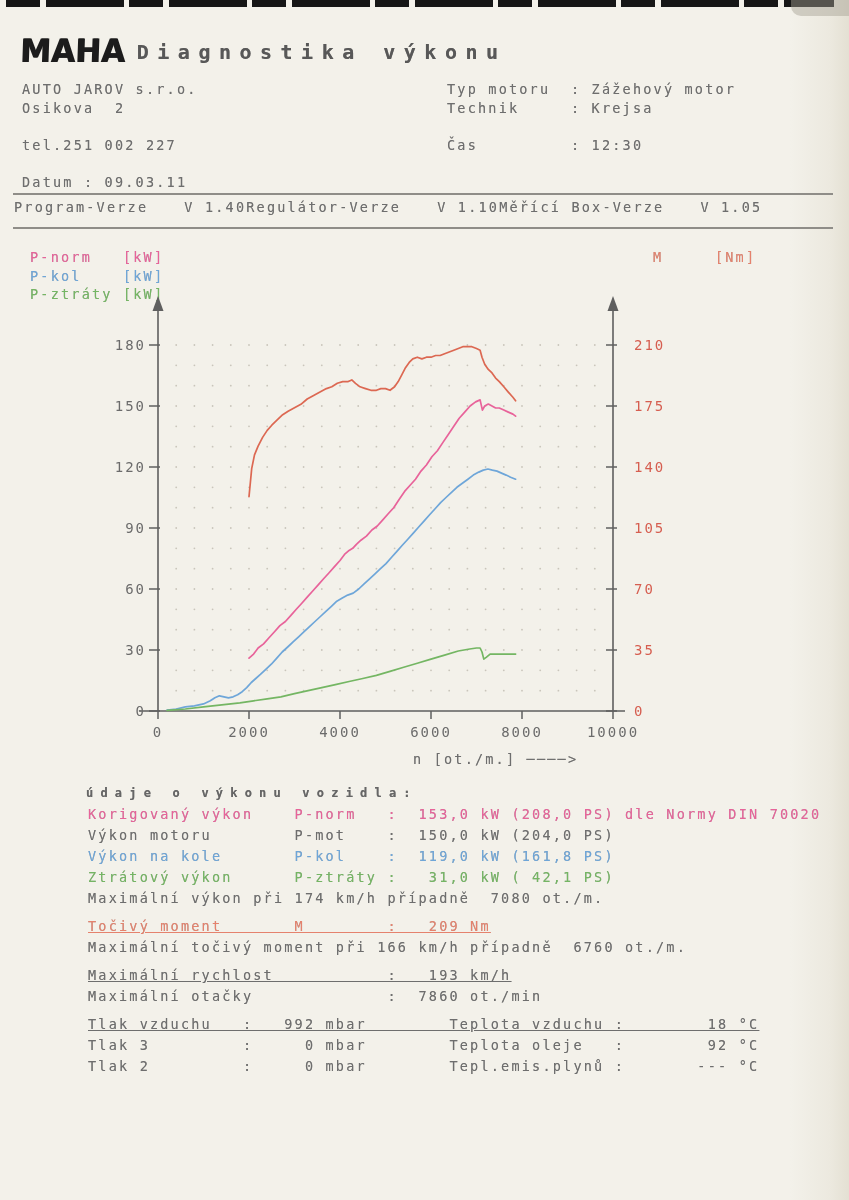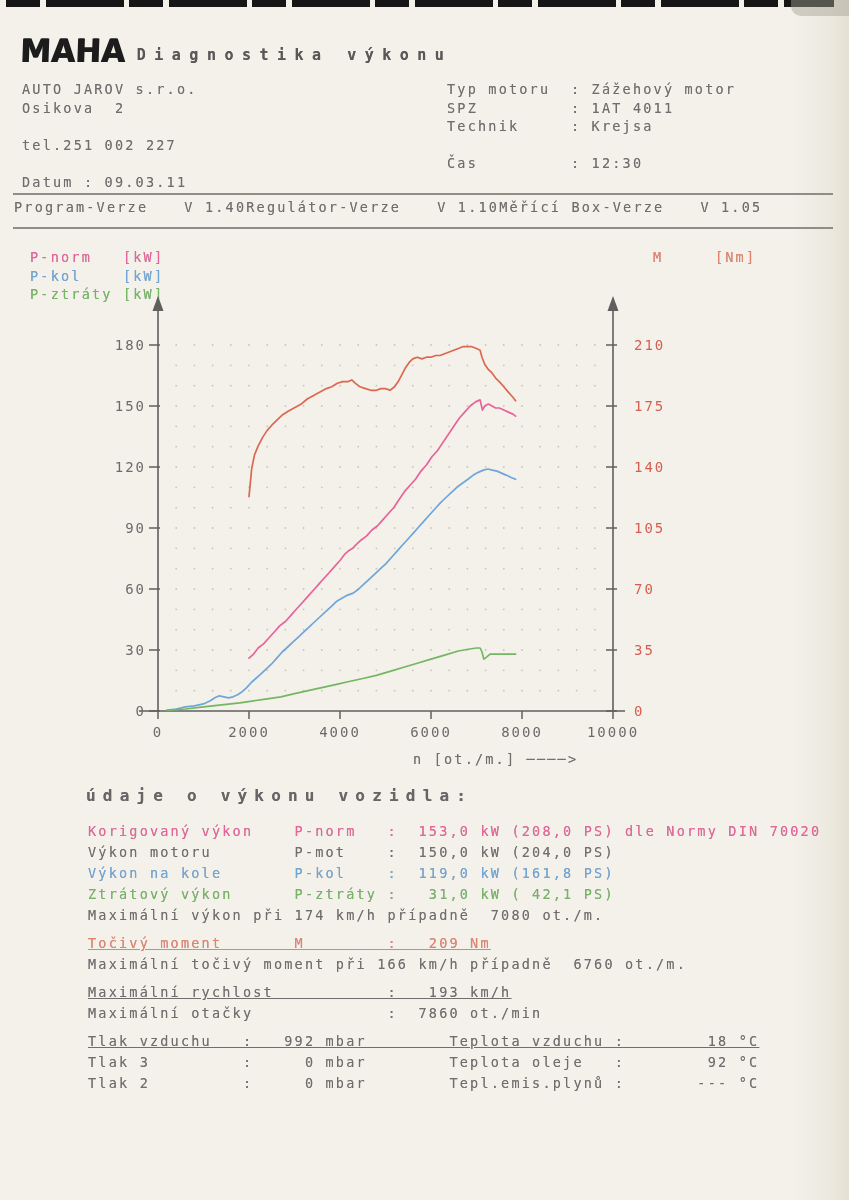--- a/index.html
+++ b/index.html
@@ -10,39 +10,39 @@
   .mono{font-family:"DejaVu Sans Mono",monospace;font-size:13.5px;letter-spacing:2.2px;
     white-space:pre;color:#6e6e6e;text-shadow:0 0 0.5px rgba(110,110,110,0.55);}
   .mline{min-height:18.6px;line-height:18.6px;}
   .top-strip{position:absolute;left:6px;top:0;width:828px;height:7px;
     background:repeating-linear-gradient(90deg,#161616 0 34px,rgba(0,0,0,0) 34px 40px,#161616 40px 118px,rgba(0,0,0,0) 118px 123px);}
   .corner-blob{position:absolute;right:0;top:0;width:58px;height:16px;background:#a59f92;opacity:.45;border-radius:0 0 0 10px;}
   .header{position:absolute;left:20px;top:34px;height:32px;display:flex;align-items:flex-end;}
   .logo{font-family:"DejaVu Sans",sans-serif;font-weight:800;font-size:31px;line-height:30px;
     color:#1c1c1c;letter-spacing:0px;transform:scaleY(1.04) skewX(-2deg);text-shadow:1px 0 0 #1c1c1c;}
   .doc-title{margin-left:12px;font-family:"DejaVu Sans Mono",monospace;font-weight:bold;
-    font-size:15px;letter-spacing:8.5px;color:#585858;white-space:pre;padding-bottom:2px;
+    font-size:20px;letter-spacing:8.5px;color:#585858;white-space:pre;padding-bottom:2px;
     text-shadow:0 0 0.6px rgba(80,80,80,0.6);}
   .col-left{position:absolute;left:22px;top:80px;}
   .col-right{position:absolute;left:447px;top:80px;}
   .hr{position:absolute;left:13px;width:820px;height:1.6px;background:#8f8d88;}
   .hr1{top:193px;} .hr2{top:227px;}
   .versions{position:absolute;left:14px;top:199px;width:814px;display:flex;}
   .ver-item{display:flex;}
   .ver-item .val{margin-left:36px;}
   .legend-left{position:absolute;left:30px;top:248px;}
   .legend-right{position:absolute;left:653px;top:248px;}
   .c-pink{color:#e8639a;} .c-blue{color:#6ea6d9;} .c-green{color:#74b663;} .c-ltsalmon{color:#e5826d;} .c-gray{color:#6e6e6e;}
   .chart-svg{position:absolute;left:0;top:0;pointer-events:none;}
   .tickL{font-family:"DejaVu Sans Mono",monospace;font-size:14px;fill:#6b6b6b;letter-spacing:2px;}
   .tickR{font-family:"DejaVu Sans Mono",monospace;font-size:14px;fill:#d65e50;letter-spacing:2px;}
   .x-label{position:absolute;left:413px;top:751px;}
   .results{position:absolute;left:88px;top:786px;}
-  .results-heading{font-family:"DejaVu Sans Mono",monospace;font-weight:bold;font-size:16px;
-    letter-spacing:7.2px;color:#666;white-space:pre;margin:0 0 16px -2px;text-shadow:0 0 0.6px rgba(90,90,90,0.6);}
+  .results-heading{font-family:"DejaVu Sans Mono",monospace;font-weight:bold;font-size:12px;
+    letter-spacing:7.2px;color:#666;white-space:pre;margin:0 0 4px -2px;text-shadow:0 0 0.6px rgba(90,90,90,0.6);}
   .rrow{height:21px;line-height:21px;}
   .gap{margin-top:7px;text-decoration:underline;}
 </style>
 </head>
 <body>
 
 <div class="page">
 
   <div class="top-strip"></div>
   <div class="corner-blob"></div>
@@ -56,21 +56,20 @@
     <div class="mono mline">AUTO JAROV s.r.o.</div>
     <div class="mono mline">Osikova  2</div>
     <div class="mono mline"></div>
     <div class="mono mline">tel.251 002 227</div>
     <div class="mono mline"></div>
     <div class="mono mline">Datum : 09.03.11</div>
   </div>
 
   <div class="col-right">
     <div class="mono mline">Typ motoru  : Zážehový motor</div>
-    <div class="mono mline">SPZ         : 1AT 4011</div>
     <div class="mono mline">Technik     : Krejsa</div>
     <div class="mono mline"></div>
     <div class="mono mline">Čas         : 12:30</div>
   </div>
 
   <div class="hr hr1"></div>
   <div class="versions">
     <span class="ver-item">
       <span class="mono">Program-Verze</span>
       <span class="mono val">V 1.40</span>

